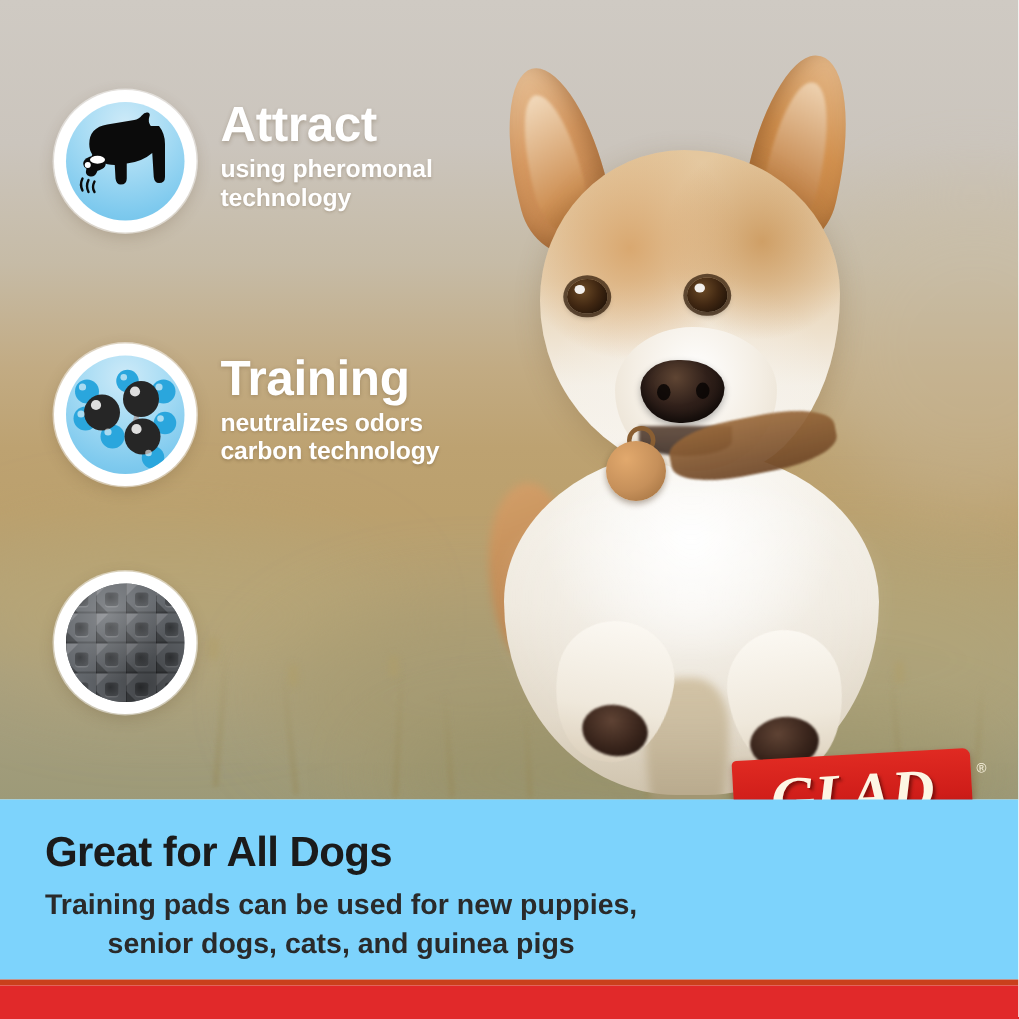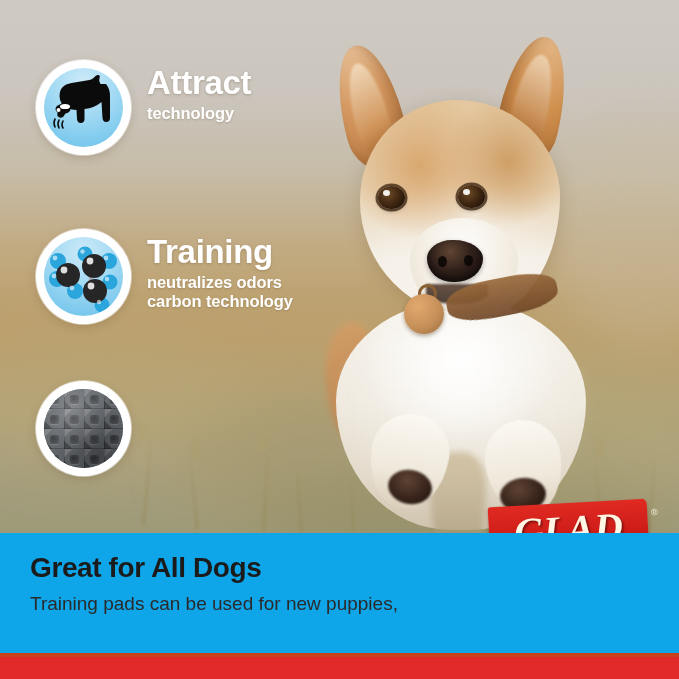--- a/index.html
+++ b/index.html
@@ -242,29 +242,29 @@
   .logo-sub{
     position:absolute;left:46px;top:58px;width:126px;
     font-size:17px;font-weight:700;color:#6b3a16;letter-spacing:.4px;
     white-space:nowrap;
   }
   .logo-sub .for{font-size:14px;font-weight:400;color:#7a4a22;letter-spacing:.6px;}
 
   
   .band{
     position:absolute;left:0;top:533px;width:679px;height:120px;
-    background:#0ea5e9;
+    background:#7dd3fc;
   }
   .band-title{
     position:absolute;left:30px;top:19px;
     font-size:28px;font-weight:700;color:#1b1b1b;letter-spacing:-.4px;
   }
   .band-text{
     position:absolute;left:30px;top:58px;
-    font-size:19px;font-weight:400;color:#2a2a2a;line-height:1.35;text-align:center;
+    font-size:19px;font-weight:700;color:#2a2a2a;line-height:1.35;text-align:center;
   }
   .band-rule{position:absolute;left:0;top:653px;width:679px;height:4px;background:#c9401c;}
   .strip{position:absolute;left:0;top:657px;width:679px;height:22px;background:#e1292a;}
 </style>
 </head>
 <body>
 
 <div id="page">
 
   <div class="photo">
@@ -330,20 +330,21 @@
             <circle cx="14.5" cy="42" r="2" fill="#ffffff"></circle>
             <path d="M11 51 q-2 4 0 8" stroke="#0b0b0b" stroke-width="1.6" fill="none" stroke-linecap="round"></path>
             <path d="M15 52 q-2 4 0 8" stroke="#0b0b0b" stroke-width="1.6" fill="none" stroke-linecap="round"></path>
             <path d="M19 53 q-2 4 0 7" stroke="#0b0b0b" stroke-width="1.6" fill="none" stroke-linecap="round"></path>
           </svg>
         </div>
       </div>
       <div class="ftext">
         <div class="fhead">Attract</div>
         <div class="fsub">
+          <div>using pheromonal</div>
           <div>technology</div>
         </div>
       </div>
     </div>
 
     <div class="feature f2">
       <div class="icon-circle">
         <div class="icon-inner icon-blue">
           <svg viewBox="0 0 79 79" width="79" height="79">
             <g stroke="#a9adb2" stroke-width="3.4" stroke-linecap="round">
@@ -421,18 +422,19 @@
     <div class="logo-sub">
       <span class="for">FOR</span>
       <span>PETS</span>
     </div>
   </div>
 
   <div class="band">
     <div class="band-title">Great for All Dogs</div>
     <div class="band-text">
       <div>Training pads can be used for new puppies,</div>
+      <div>senior dogs, cats, and guinea pigs</div>
     </div>
   </div>
   <div class="band-rule"></div>
   <div class="strip"></div>
 
 </div>
 
 </body></html>

